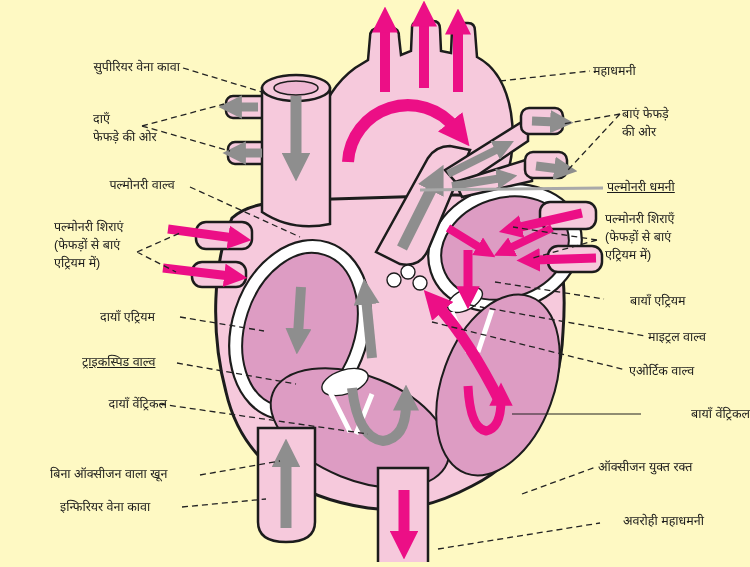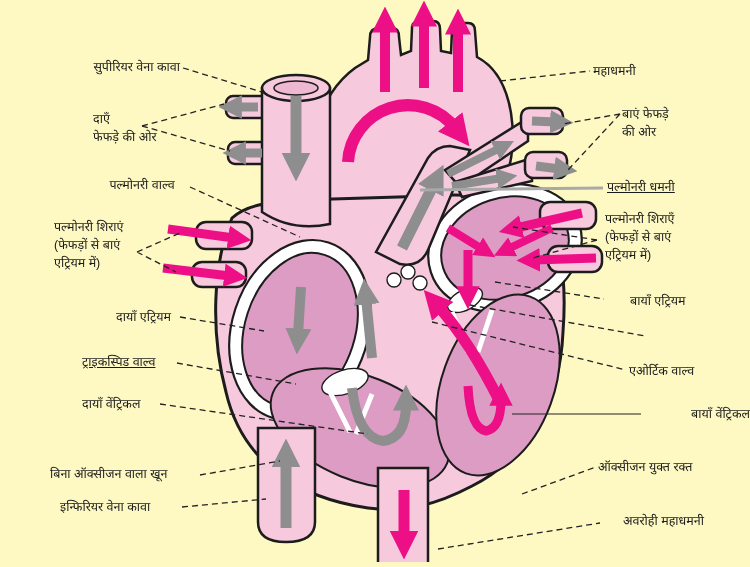--- a/index.html
+++ b/index.html
@@ -155,32 +155,33 @@
     </g>
   </svg>
 
   <div class="lbl r" style="left:55px;top:58px;width:125px;">सुपीरियर वेना कावा</div>
   <div class="lbl" style="left:93px;top:110px;width:100px;">दाएँ
 फेफड़े की ओर</div>
   <div class="lbl" style="left:92px;top:176px;width:100px;text-align:center;">पल्मोनरी वाल्व</div>
   <div class="lbl" style="left:38px;top:218px;width:108px;margin-left:16px;">पल्मोनरी शिराएं
 (फेफड़ों से बाएं
 एट्रियम में)</div>
-  <div class="lbl" style="left:100px;top:308px;width:85px;margin-left:16px;">दायाँ एट्रियम</div>
+  <div class="lbl" style="left:100px;top:308px;width:85px;">दायाँ एट्रियम</div>
   <div class="lbl" style="left:82px;top:353px;width:100px;text-decoration:underline;">ट्राइकस्पिड वाल्व</div>
-  <div class="lbl" style="left:82px;top:395px;width:85px;">दायाँ वेंट्रिकल</div>
+  <div class="lbl" style="left:82px;top:395px;width:85px;text-align:right;">दायाँ वेंट्रिकल</div>
   <div class="lbl" style="left:50px;top:465px;width:152px;">बिना ऑक्सीजन वाला खून</div>
   <div class="lbl" style="left:60px;top:498px;width:125px;">इन्फिरियर वेना कावा</div>
 
   <div class="lbl" style="left:593px;top:62px;width:100px;">महाधमनी</div>
   <div class="lbl" style="left:622px;top:105px;width:100px;">बाएं फेफड़े
 की ओर</div>
   <div class="lbl" style="left:607px;top:178px;width:115px;text-decoration:underline;">पल्मोनरी धमनी</div>
   <div class="lbl" style="left:605px;top:210px;width:125px;">पल्मोनरी शिराएँ
 (फेफड़ों से बाएं
 एट्रियम में)</div>
   <div class="lbl" style="left:607px;top:292px;width:100px;margin-left:23px;">बायाँ एट्रियम</div>
+  <div class="lbl" style="left:648px;top:328px;width:100px;">माइट्रल वाल्व</div>
   <div class="lbl" style="left:629px;top:362px;width:110px;">एओर्टिक वाल्व</div>
   <div class="lbl" style="left:645px;top:405px;width:105px;text-align:right;">बायाँ वेंट्रिकल</div>
   <div class="lbl" style="left:598px;top:458px;width:140px;">ऑक्सीजन युक्त रक्त</div>
   <div class="lbl" style="left:603px;top:512px;width:135px;margin-left:20px;">अवरोही महाधमनी</div>
 
 </div>
 
 </body></html>

